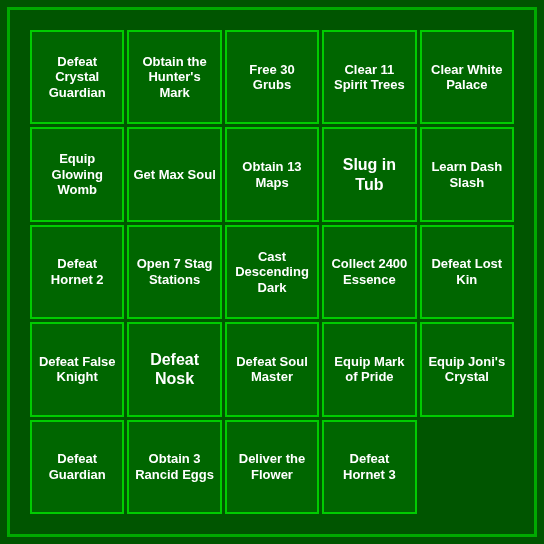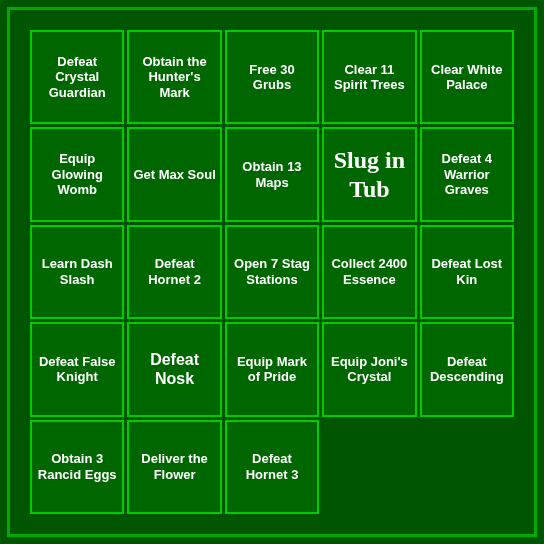--- a/index.html
+++ b/index.html
@@ -38,48 +38,48 @@
       justify-content: center;
       text-align: center;
       color: white;
       font-size: 13px;
       font-weight: bold;
       padding: 4px;
       line-height: 1.2;
     }
 
     .bingo-cell.large-text {
-      font-size: 24px;
-      font-family: Liberation Serif, serif;
+      font-size: 16px;
     }
 
     .bingo-cell.medium-text {
       font-size: 16px;
     }
   </style>
 </head>
 <body>
 
 <div class="bingo-board">
 <div class="bingo-cell">Defeat Crystal Guardian</div>
     <div class="bingo-cell">Obtain the Hunter's Mark</div>
     <div class="bingo-cell">Free 30 Grubs</div>
     <div class="bingo-cell">Clear 11 Spirit Trees</div>
     <div class="bingo-cell">Clear White Palace</div>
     <div class="bingo-cell">Equip Glowing Womb</div>
     <div class="bingo-cell">Get Max Soul</div>
     <div class="bingo-cell">Obtain 13 Maps</div>
     <div class="bingo-cell large-text">Slug in Tub</div>
-    <div class="bingo-cell">Defeat 4 Warrior Graves</div>
     <div class="bingo-cell">Learn Dash Slash</div>
     <div class="bingo-cell">Defeat Hornet 2</div>
     <div class="bingo-cell">Open 7 Stag Stations</div>
+    <div class="bingo-cell">Cast Descending Dark</div>
     <div class="bingo-cell">Collect 2400 Essence</div>
     <div class="bingo-cell">Defeat Lost Kin</div>
     <div class="bingo-cell">Defeat False Knight</div>
     <div class="bingo-cell medium-text">Defeat Nosk</div>
+    <div class="bingo-cell">Defeat Soul Master</div>
     <div class="bingo-cell">Equip Mark of Pride</div>
     <div class="bingo-cell">Equip Joni's Crystal</div>
-    <div class="bingo-cell">Defeat Descending</div>
+    <div class="bingo-cell">Defeat Guardian</div>
     <div class="bingo-cell">Obtain 3 Rancid Eggs</div>
     <div class="bingo-cell">Deliver the Flower</div>
     <div class="bingo-cell">Defeat Hornet 3</div>
   </div>
 
 </body></html>

